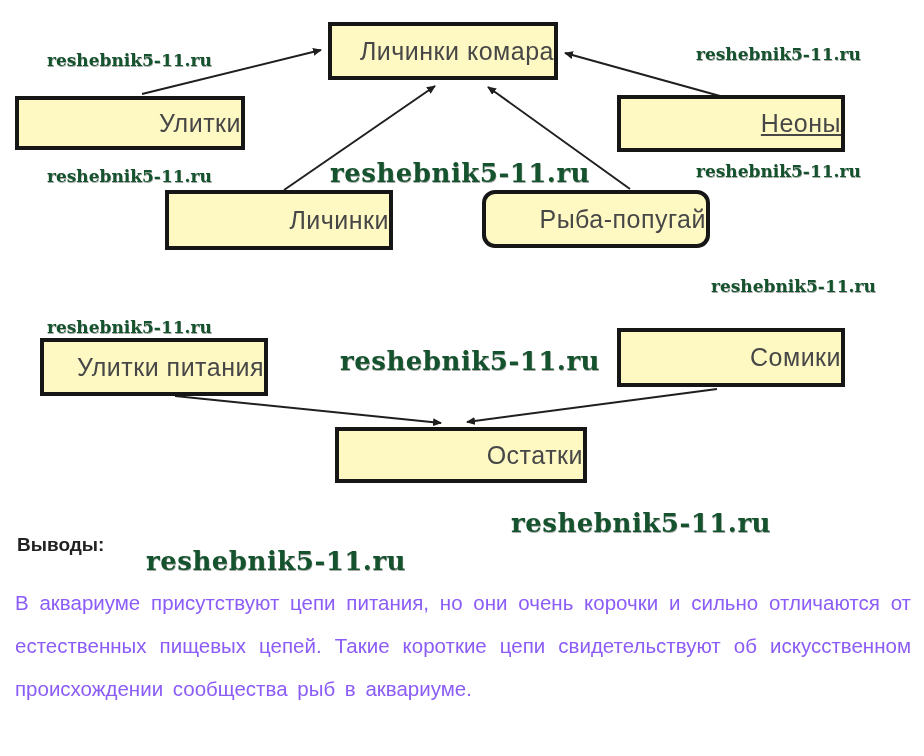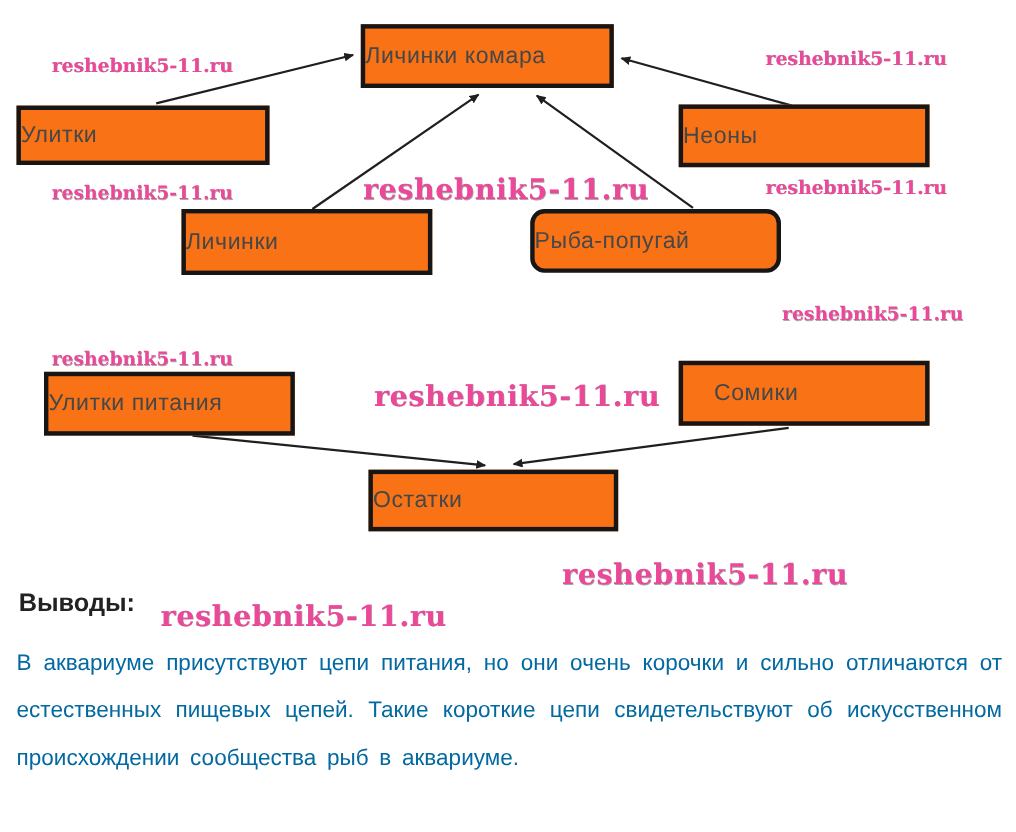--- a/index.html
+++ b/index.html
@@ -6,43 +6,43 @@
   .canvas{
     position:relative;
     width:924px;height:756px;
     background:#ffffff;
     font-family:"Liberation Sans",sans-serif;
     overflow:hidden;
   }
   .arrows{position:absolute;left:0;top:0;width:924px;height:500px;}
   .node{
     position:absolute;
-    background:#f97316;
+    background:#fef9c3;
     border:4px solid #161616;
     box-sizing:border-box;
-    display:flex;align-items:center;justify-content:flex-start;
-    font-size:21px;color:#474747;letter-spacing:0.5px;
+    display:flex;align-items:center;justify-content:flex-end;
+    font-size:25px;color:#474747;letter-spacing:0.5px;
   }
   .wm{
     position:absolute;
     font-family:"DejaVu Serif",serif;
     font-weight:bold;
-    color:#ec4899;
+    color:#14532d;
     text-shadow:0.5px 0.5px 0 #a9a9a9;
     white-space:nowrap;
   }
   .wm.small{font-size:17px;}
   .wm.large{font-size:26px;letter-spacing:0.5px;}
   .conclusions-heading{
     position:absolute;left:17px;top:534px;
-    font-size:23px;font-weight:bold;color:#222222;
+    font-size:19px;font-weight:bold;color:#222222;
   }
   .conclusions-text{
     position:absolute;left:15px;top:581px;width:896px;
-    font-size:20.5px;line-height:43px;color:#0369a1;
+    font-size:20.5px;line-height:43px;color:#8b5cf6;
     text-align:justify;
     word-spacing:4px;
   }
 </style>
 </head>
 <body>
 
 <div class="canvas">
 
   <svg class="arrows" viewBox="0 0 924 500" xmlns="http://www.w3.org/2000/svg">
@@ -62,41 +62,41 @@
   </svg>
 
   <div class="node" style="left:328px;top:22px;width:230px;height:58px;">
     <span>Личинки комара</span>
   </div>
 
   <div class="node" style="left:15px;top:96px;width:230px;height:54px;">
     <span>Улитки</span>
   </div>
 
-  <div class="node" style="left:617px;top:95px;width:228px;height:57px;">
+  <div class="node" style="left:617px;top:95px;width:228px;height:57px;text-decoration:underline;">
     <span>Неоны</span>
   </div>
 
   <div class="node" style="left:165px;top:190px;width:228px;height:60px;">
     <span>Личинки</span>
   </div>
 
   <div class="node" style="left:482px;top:190px;width:228px;height:58px;border-radius:13px;">
     <span>Рыба-попугай</span>
   </div>
 
   <div class="node" style="left:40px;top:338px;width:228px;height:58px;">
     <span>Улитки питания</span>
   </div>
 
   <div class="node" style="left:617px;top:328px;width:228px;height:59px;padding-left:28px;">
     <span>Сомики</span>
   </div>
 
-  <div class="node" style="left:335px;top:427px;width:227px;height:56px;">
+  <div class="node" style="left:335px;top:427px;width:252px;height:56px;">
     <span>Остатки</span>
   </div>
 
   <span class="wm small" style="left:47px;top:50px;">reshebnik5-11.ru</span>
   <span class="wm small" style="left:696px;top:44px;">reshebnik5-11.ru</span>
   <span class="wm large" style="left:330px;top:158px;">reshebnik5-11.ru</span>
   <span class="wm small" style="left:47px;top:166px;">reshebnik5-11.ru</span>
   <span class="wm small" style="left:696px;top:161px;">reshebnik5-11.ru</span>
   <span class="wm small" style="left:711px;top:276px;">reshebnik5-11.ru</span>
   <span class="wm small" style="left:47px;top:317px;">reshebnik5-11.ru</span>

